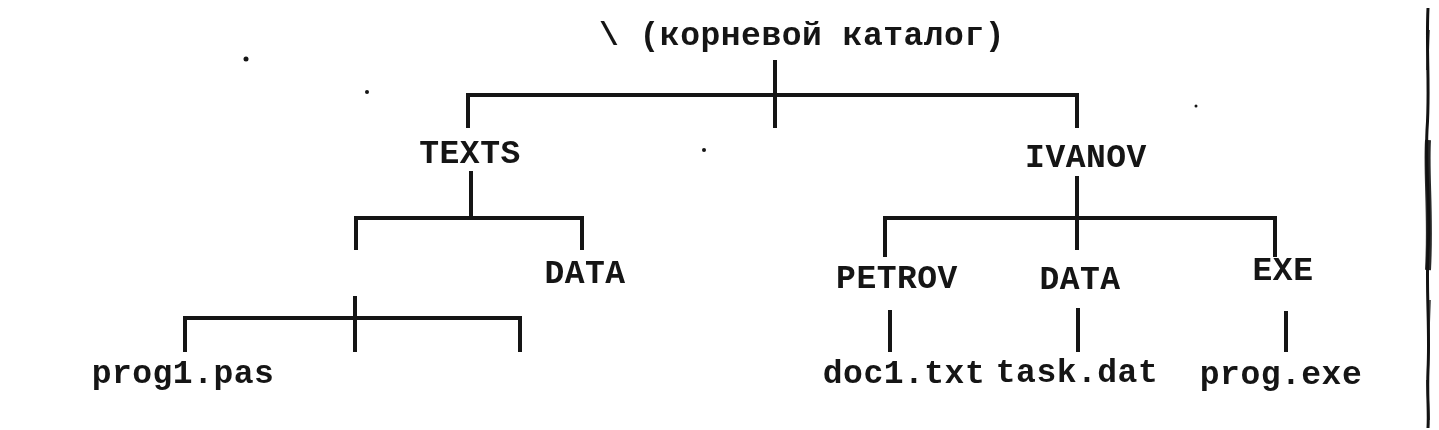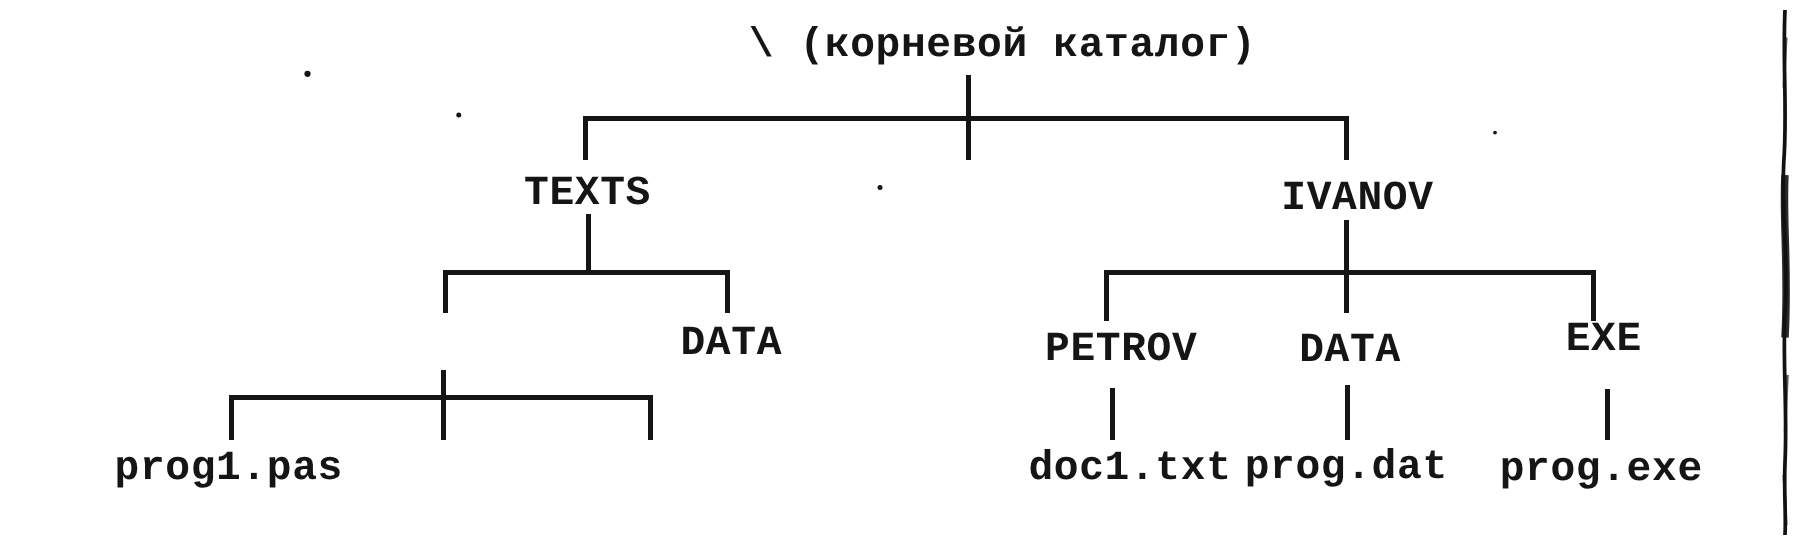--- a/index.html
+++ b/index.html
@@ -86,16 +86,16 @@
 
   <div class="node" style="left:585px; top:258px">DATA</div>
 
   <div class="node" style="left:897px; top:263px">PETROV</div>
   <div class="node" style="left:1080px; top:264px">DATA</div>
   <div class="node" style="left:1283px; top:255px">EXE</div>
 
   <div class="node" style="left:183px; top:358px">prog1.pas</div>
 
   <div class="node" style="left:904px; top:358px">doc1.txt</div>
-  <div class="node" style="left:1077px; top:357px">prog.dat</div>
+  <div class="node" style="left:1077px; top:357px">task.dat</div>
   <div class="node" style="left:1281px; top:359px">prog.exe</div>
 
 </div>
 
 </body></html>

